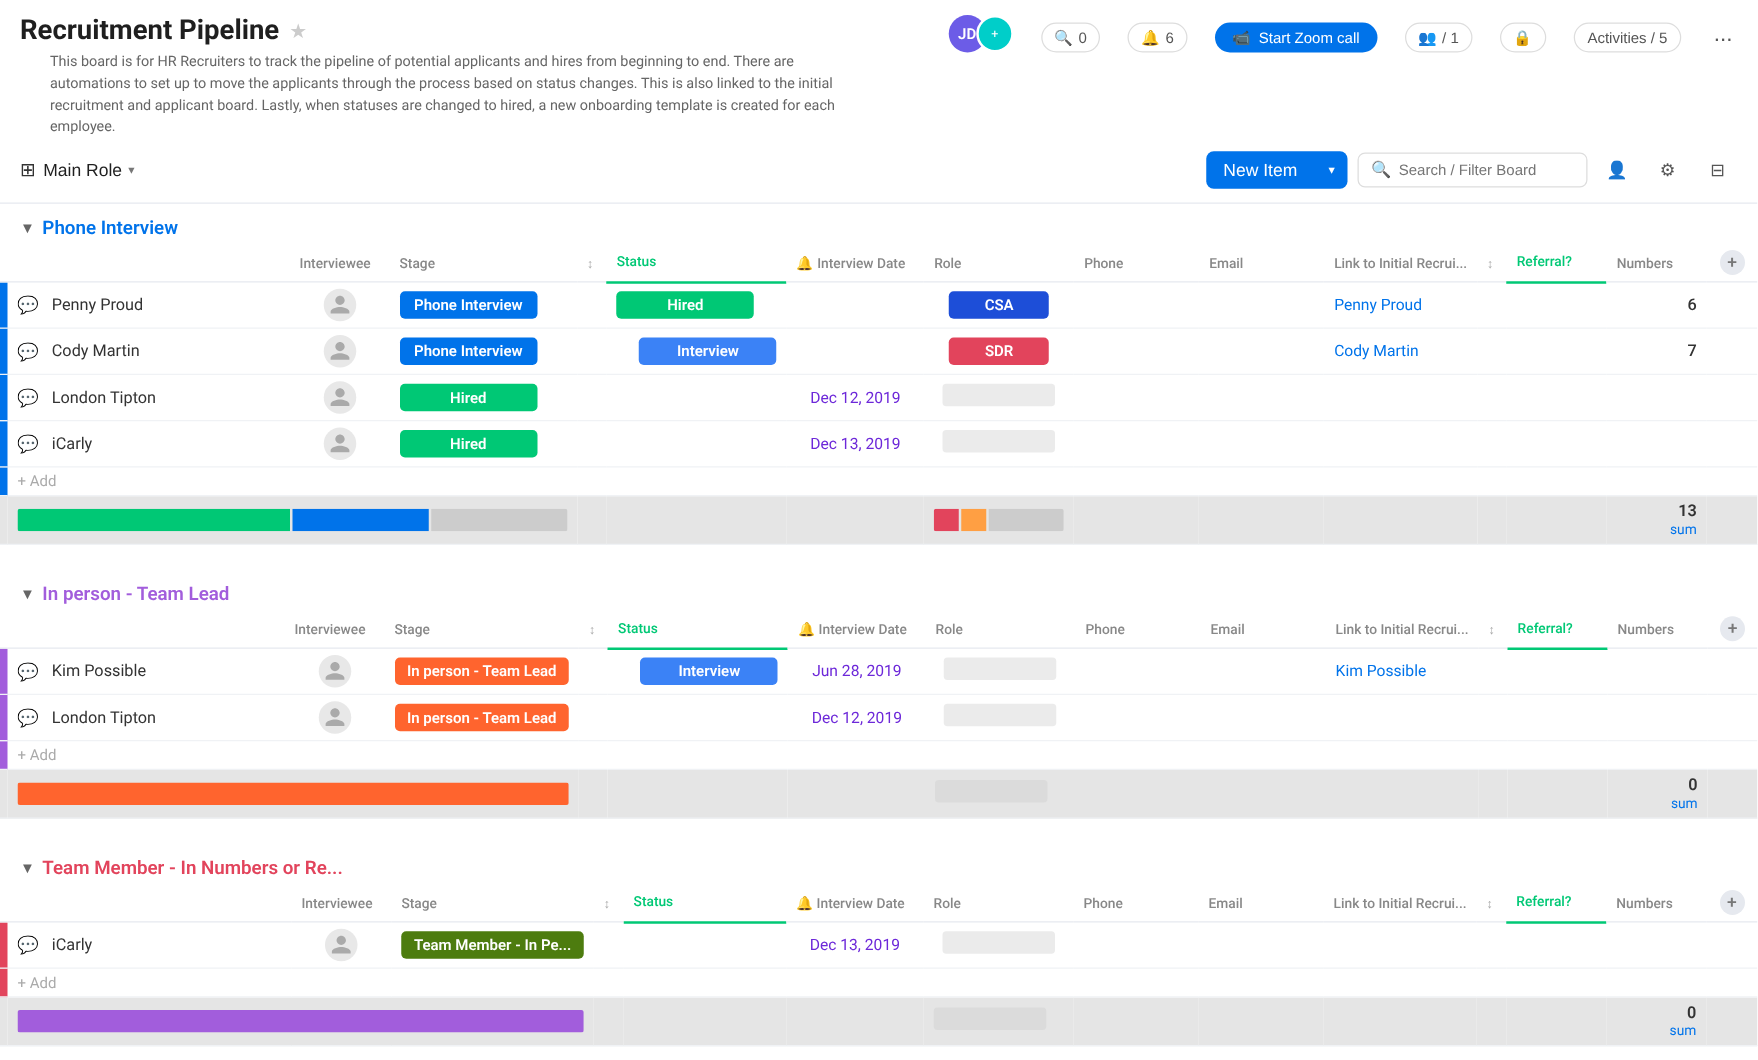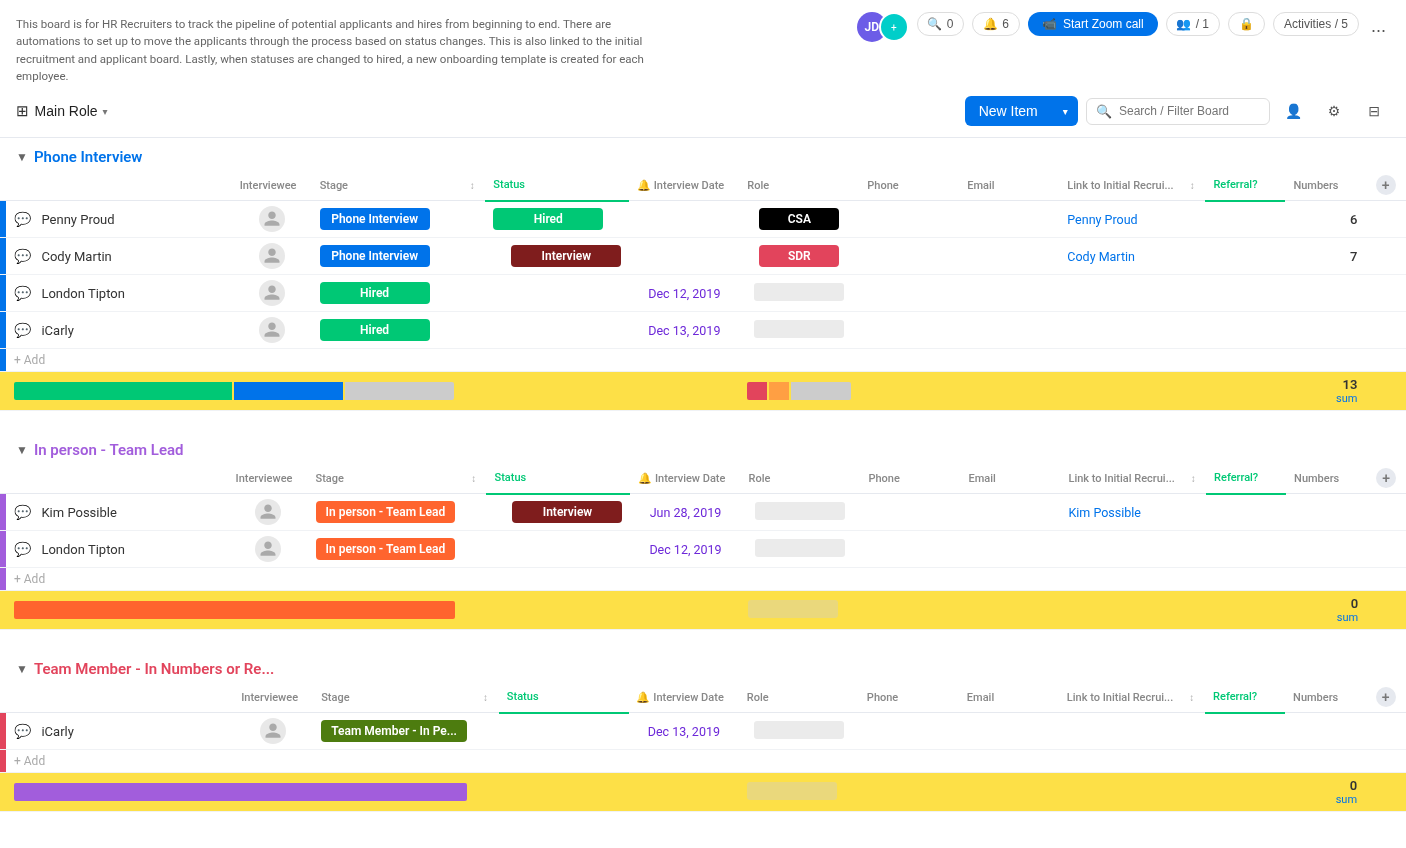--- a/index.html
+++ b/index.html
@@ -3,22 +3,22 @@
   <meta charset="utf-8">
   <style>
     * { box-sizing: border-box; margin: 0; padding: 0; }
     body { font-family: -apple-system, BlinkMacSystemFont, 'Segoe UI', Roboto, sans-serif; font-size: 13px; background: #fff; color: #333; overflow-x: hidden; }
 
     .header { display: flex; align-items: flex-start; justify-content: space-between; padding: 12px 16px 0 16px; }
     .header-left {}
     .title-row { display: flex; align-items: center; gap: 8px; }
     .board-title { font-size: 22px; font-weight: 700; color: #1f1f1f; }
     .star-icon { color: #ccc; font-size: 16px; cursor: pointer; }
-    .header-desc { font-size: 11.5px; color: #666; max-width: 660px; margin-top: 4px; line-height: 1.5; }
-    .header-right { display: flex; align-items: flex-start; gap: 8px; }
+    .header-desc { font-size: 11.5px; color: #666; max-width: 660px; margin-top: 4px; line-height: 1.5; margin-left: 24px; }
+    .header-right { display: flex; align-items: flex-end; gap: 22px; }
 
     .avatar-group { display: flex; align-items: center; }
     .avatar { width: 30px; height: 30px; border-radius: 50%; background: #6c5ce7; display: flex; align-items: center; justify-content: center; color: #fff; font-size: 12px; font-weight: 600; }
     .avatar-overlay { width: 30px; height: 30px; border-radius: 50%; background: #00cec9; display: flex; align-items: center; justify-content: center; color: #fff; font-size: 10px; margin-left: -8px; border: 2px solid #fff; }
 
     .pill-btn { display: flex; align-items: center; gap: 4px; border: 1px solid #ddd; border-radius: 20px; padding: 4px 10px; font-size: 12px; color: #555; cursor: pointer; background: #fff; }
 
     .zoom-btn { display: flex; align-items: center; gap: 6px; background: #0073ea; color: #fff; border: none; border-radius: 20px; padding: 5px 14px; font-size: 12px; cursor: pointer; font-weight: 500; }
 
     .more-btn { background: none; border: none; font-size: 18px; cursor: pointer; color: #555; padding: 4px; }
@@ -63,38 +63,38 @@
     .col-role { width: 120px; text-align: center; }
     .col-phone { width: 100px; }
     .col-email { width: 100px; }
     .col-link { width: 120px; color: #0073ea; font-size: 11px; }
     .col-referral { width: 80px; }
     .col-numbers { width: 80px; text-align: right; }
 
     .status-badge { border-radius: 4px; padding: 4px 10px; font-size: 12px; font-weight: 600; color: #fff; text-align: center; display: inline-block; min-width: 110px; }
     .badge-hired { background: #00c875; }
     .badge-phone-interview { background: #0073ea; }
-    .badge-interview { background: #7f1d1d; margin-left: 18px; }
+    .badge-interview { background: #3b82f6; margin-left: 18px; }
     .badge-in-person { background: #ff642e; }
     .badge-team-member { background: #4d7c0f; }
 
     .role-badge { border-radius: 4px; padding: 4px 10px; font-size: 12px; font-weight: 600; color: #fff; text-align: center; display: inline-block; min-width: 80px; }
-    .role-csa { background: #000000; }
+    .role-csa { background: #1d4ed8; }
     .role-sdr { background: #e2445c; }
 
     .avatar-icon { width: 26px; height: 26px; border-radius: 50%; background: #e8e8e8; display: flex; align-items: center; justify-content: center; margin: 0 auto; }
     .avatar-icon svg { width: 18px; height: 18px; fill: #aaa; }
 
     .chat-icon { color: #bbb; font-size: 14px; margin-right: 4px; }
 
     .add-row td { color: #aaa; font-size: 12px; padding: 4px 8px; }
     .add-row td:first-child { padding-left: 16px; }
     .add-link { color: #aaa; cursor: pointer; }
 
-    .sum-row td { background: #fde047; }
+    .sum-row td { background: #e5e5e5; }
 
     .summary-bar { display: flex; gap: 2px; height: 18px; border-radius: 2px; overflow: hidden; min-width: 100px; }
     .bar-seg { height: 100%; }
 
     .gray-block { background: #ccc; border-radius: 3px; height: 18px; min-width: 80px; display: inline-block; }
 
     .plus-btn { width: 20px; height: 20px; border-radius: 50%; background: #e6e9ef; display: flex; align-items: center; justify-content: center; font-size: 14px; color: #777; cursor: pointer; margin: 0 auto; }
 
     .header-col-link { color: #0073ea; font-size: 11px; }
     .th-with-icon { display: flex; align-items: center; gap: 3px; }
@@ -108,20 +108,24 @@
     .numbers-val { font-weight: 500; font-size: 13px; }
     .numbers-sum { color: #0073ea; font-size: 11px; text-align: right; }
 
     .group-spacer { height: 16px; }
   </style>
 </head>
 <body>
 
 <div class="header">
   <div class="header-left">
+    <div class="title-row">
+      <span class="board-title">Recruitment Pipeline</span>
+      <span class="star-icon">★</span>
+    </div>
     <div class="header-desc">This board is for HR Recruiters to track the pipeline of potential applicants and hires from beginning to end. There are automations to set up to move the applicants through the process based on status changes. This is also linked to the initial recruitment and applicant board. Lastly, when statuses are changed to hired, a new onboarding template is created for each employee.</div>
   </div>
   <div class="header-right">
     <div class="avatar-group">
       <div class="avatar">JD</div>
       <div class="avatar-overlay">+</div>
     </div>
     <button class="pill-btn">
       <span>🔍</span>
       <span>0</span>

